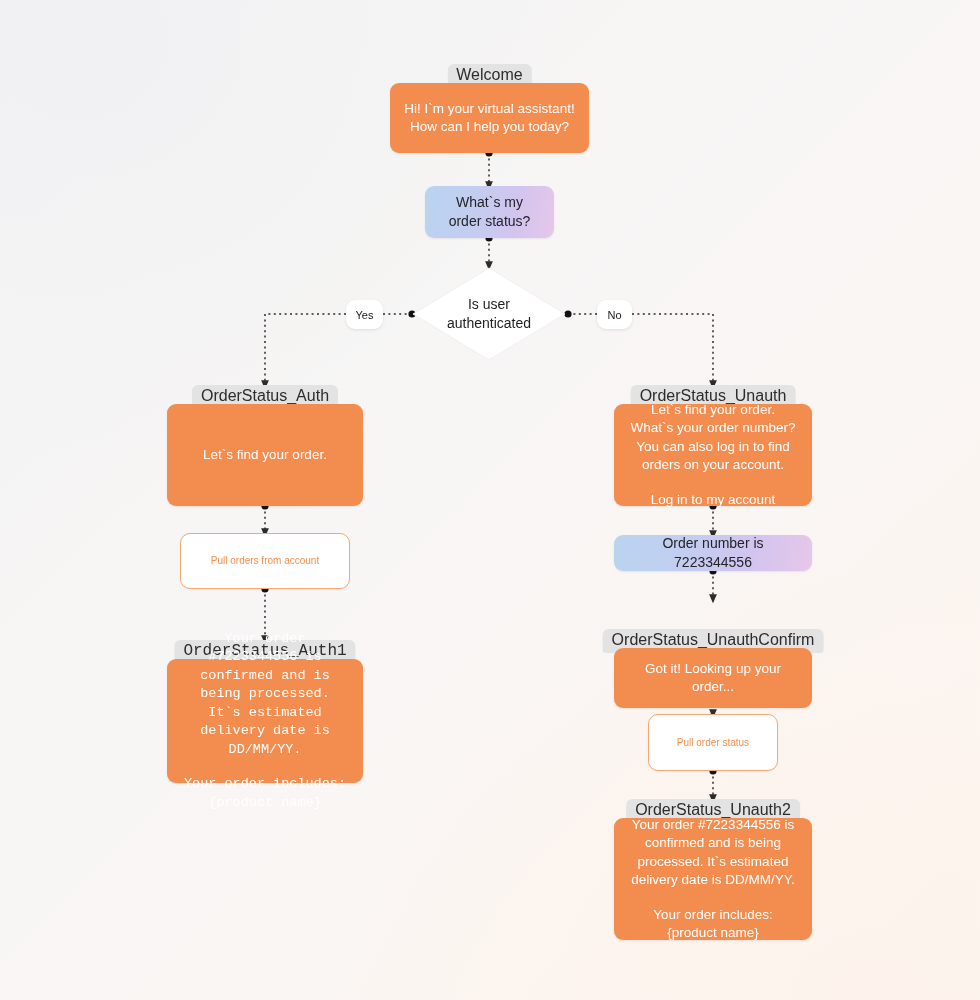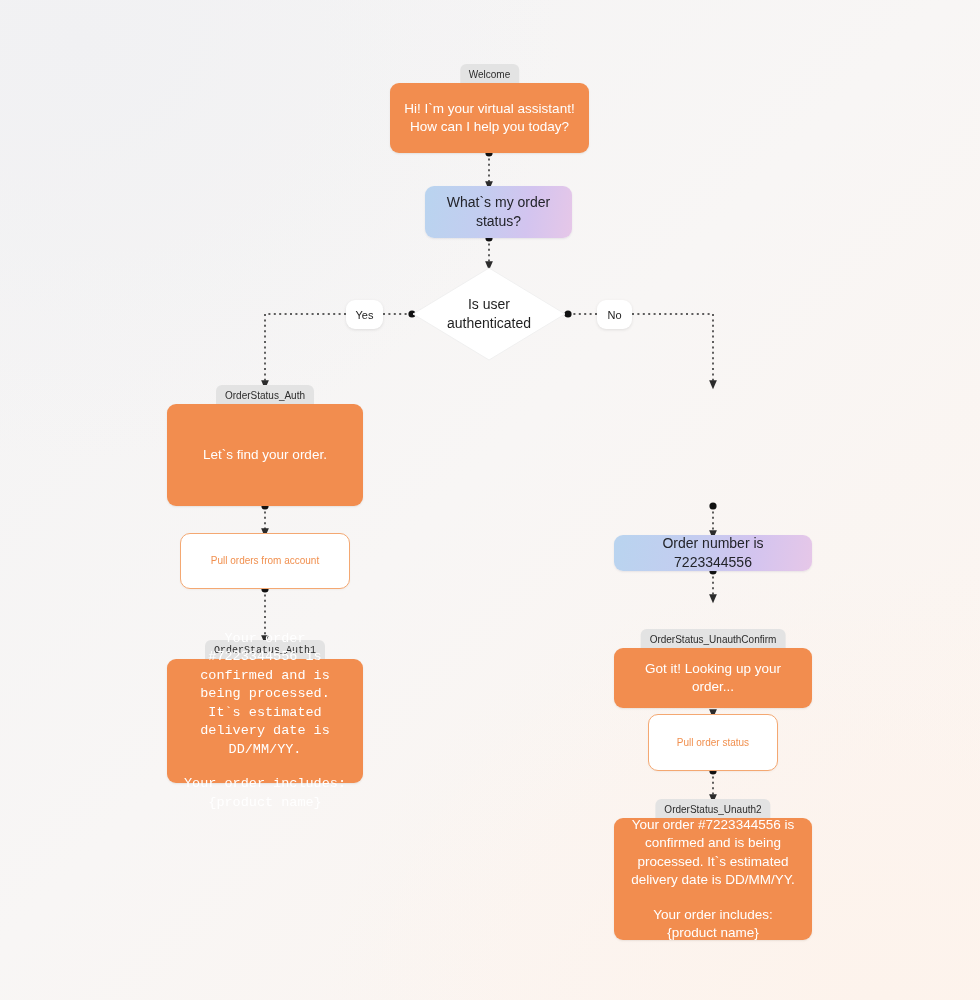--- a/index.html
+++ b/index.html
@@ -57,21 +57,21 @@
     margin: 0;
   }
   .bubble p + p {
     margin-top: 16px;
   }
 
   .badge {
     position: absolute;
     background: #e3e3e3;
     color: #2c2c2c;
-    font-size: 10px;
+    font-size: 16px;
     line-height: 12px;
     padding: 5px 9px 7px 9px;
     border-radius: 6px 6px 3px 3px;
     white-space: nowrap;
     left: 50%;
     transform: translateX(-50%);
     top: -19px;
     z-index: 0;
   }
 
@@ -203,21 +203,21 @@
     </g>
   </svg>
 
   <div class="node bubble-wrap" style="left:390px; top:83px; width:199px; height:70px;">
     <div class="badge">Welcome</div>
     <div class="bubble">
       <p>Hi! I`m your virtual assistant! How can I help you today?</p>
     </div>
   </div>
 
-  <div class="node user-input" style="left:425px; top:186px; width:147px; height:52px;">
+  <div class="node user-input" style="left:425px; top:186px; width:129px; height:52px;">
     <span>What`s my order status?</span>
   </div>
 
   <div class="node decision" style="left:409px; top:266px; width:160px; height:96px;">
     <svg class="shape" viewBox="0 0 160 96" xmlns="http://www.w3.org/2000/svg">
       <path d="M80 2 L156 48 L80 94 L4 48 Z" fill="#ffffff" stroke="#f0f0f0" stroke-width="1" stroke-linejoin="round"></path>
     </svg>
     <div class="dlabel">
       <div>Is user</div>
       <div>authenticated</div>
@@ -243,20 +243,27 @@
   </div>
 
   <div class="node bubble-wrap" style="left:167px; top:659px; width:196px; height:124px;font-family:Liberation Mono, monospace;">
     <div class="badge">OrderStatus_Auth1</div>
     <div class="bubble">
       <p>Your order #7223344556 is confirmed and is being processed. It`s estimated delivery date is DD/MM/YY.</p>
       <p>Your order includes: {product name}</p>
     </div>
   </div>
 
+  <div class="node bubble-wrap" style="left:614px; top:404px; width:198px; height:102px;">
+    <div class="badge">OrderStatus_Unauth</div>
+    <div class="bubble">
+      <p>Let`s find your order. What`s your order number? You can also log in to find orders on your account.</p>
+      <p>Log in to my account</p>
+    </div>
+  </div>
 
   <div class="node user-input" style="left:614px; top:535px; width:198px; height:36px;">
     <span>Order number is 7223344556</span>
   </div>
 
   <div class="node bubble-wrap" style="left:614px; top:648px; width:198px; height:60px;">
     <div class="badge">OrderStatus_UnauthConfirm</div>
     <div class="bubble">
       <p>Got it! Looking up your order...</p>
     </div>

